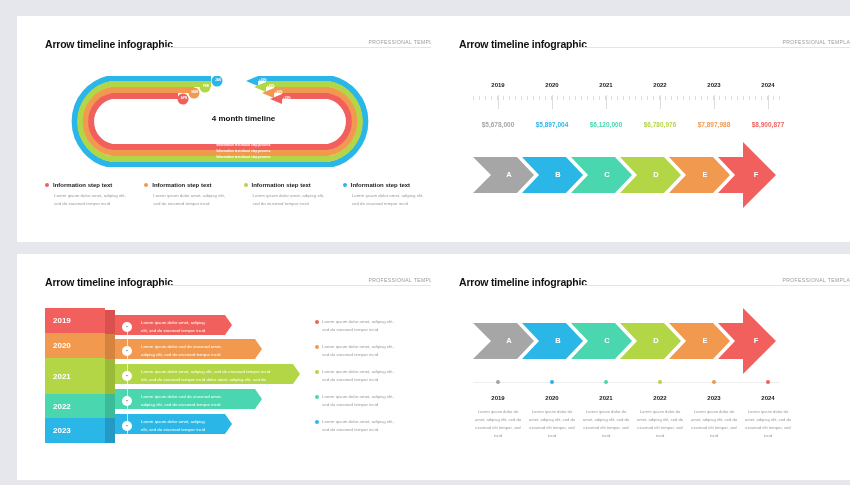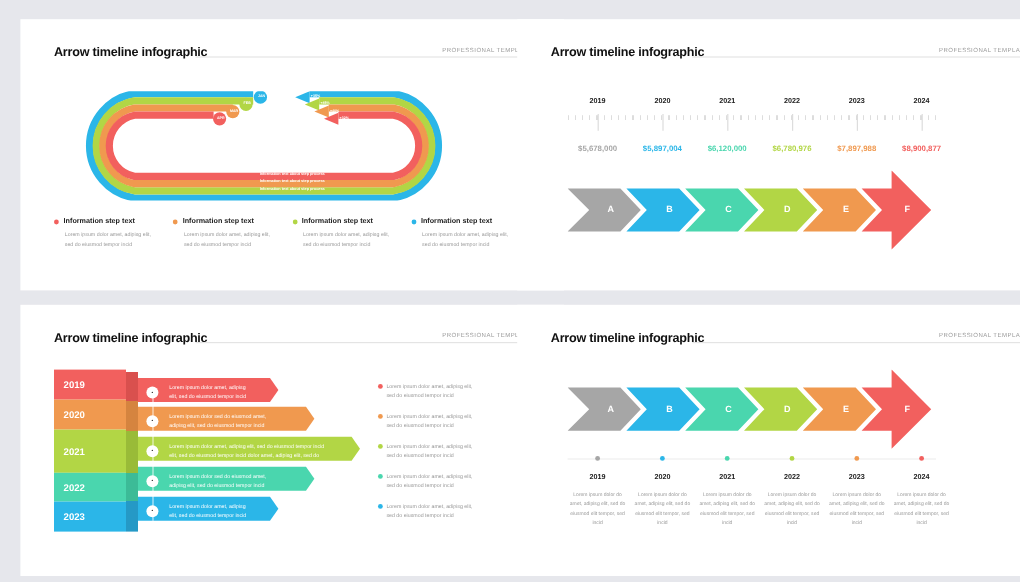--- a/index.html
+++ b/index.html
@@ -83,20 +83,21 @@
   <div style="position:absolute;left:242px;top:62px;font-size:3px;color:#fff;font-weight:bold;">+35%</div>
   <div style="position:absolute;left:250px;top:68px;font-size:3px;color:#fff;font-weight:bold;">+45%</div>
   <div style="position:absolute;left:258px;top:74px;font-size:3px;color:#fff;font-weight:bold;">+40%</div>
   <div style="position:absolute;left:266px;top:80px;font-size:3px;color:#fff;font-weight:bold;">+32%</div>
 
   <div style="position:absolute;left:0;width:100%;text-align:center;top:121px;font-size:3.2px;color:#fff;font-weight:bold;">Information text about step process</div>
   <div style="position:absolute;left:0;width:100%;text-align:center;top:127px;font-size:3.2px;color:#fff;font-weight:bold;">Information text about step process</div>
   <div style="position:absolute;left:0;width:100%;text-align:center;top:133px;font-size:3.2px;color:#fff;font-weight:bold;">Information text about step process</div>
   <div style="position:absolute;left:0;width:100%;text-align:center;top:139px;font-size:3.2px;color:#fff;font-weight:bold;">Information text about step process</div>
 
+  <div class="center-title">4 month timeline</div>
 
   <div class="steps">
     <div class="step">
       <div class="step-h">
           <span class="dot" style="background:#f2605e"></span>
           <span>Information step text</span>
         </div>
       <div class="step-d">Lorem ipsum dolor amet, adipisg elit, sed do eiusmod tempor incid</div>
     </div>
     <div class="step">

